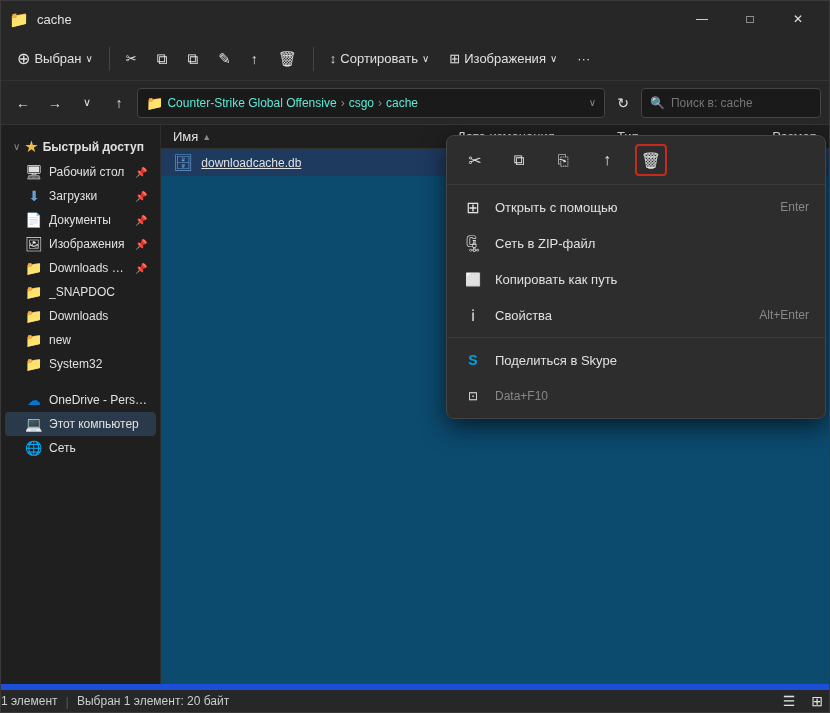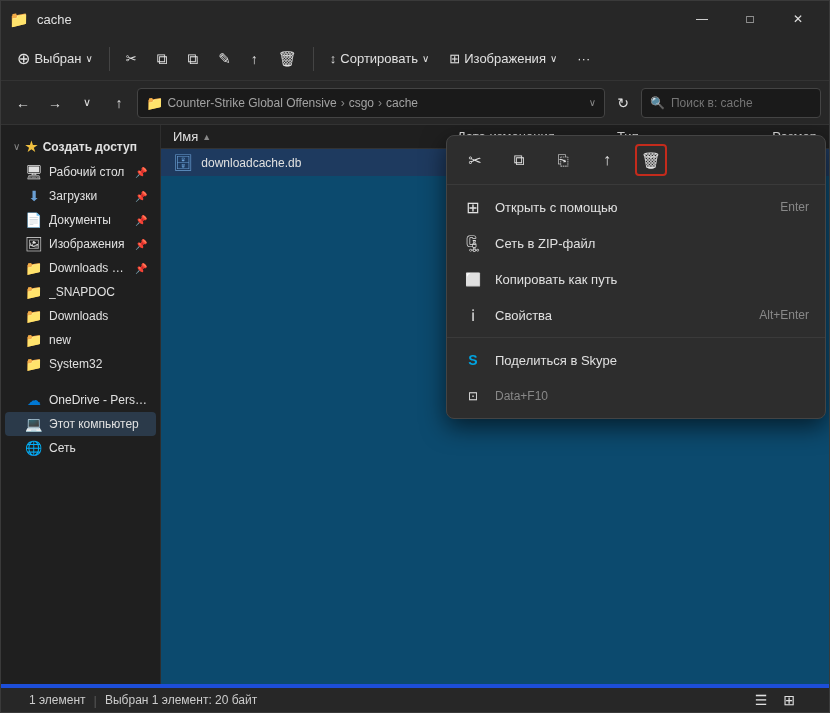--- a/index.html
+++ b/index.html
@@ -123,21 +123,21 @@
       align-items: center;
       padding: 0 8px;
       gap: 4px;
       cursor: pointer;
     }
     .path-folder-icon {
       color: #dcac4b;
       font-size: 14px;
     }
     .path-sep { color: #888; font-size: 12px; }
-    .path-item { color: #a3a3a3; font-size: 12px; text-align: right; }
+    .path-item { color: #5eead4; font-size: 12px; text-align: right; }
     .path-chevron { color: #888; font-size: 10px; }
     .refresh-btn {
       width: 28px;
       height: 28px;
       display: flex;
       align-items: center;
       justify-content: center;
       border-radius: 4px;
       cursor: pointer;
       font-size: 14px;
@@ -233,33 +233,33 @@
     .col-sort-icon { font-size: 9px; color: #888; }
     .file-row {
       display: flex;
       align-items: center;
       padding: 4px 12px;
       cursor: pointer;
       border-radius: 0;
     }
     .file-row.selected { background: #1e3a5f; }
     .file-icon { font-size: 16px; margin-right: 8px; }
-    .file-name { flex: 1; font-size: 12px; }
+    .file-name { flex: 1; font-size: 12px; text-decoration: underline; }
     .file-date { width: 160px; font-size: 12px; color: #ccc; }
     .file-type { width: 120px; font-size: 12px; color: #ccc; }
     .file-size { width: 80px; font-size: 12px; color: #ccc; text-align: right; }
 
     
     .statusbar {
       height: 28px;
       background: #272727;
-      border-top: 4px solid #1d4ed8;
-      display: flex;
-      align-items: center;
-      padding: 0 28px;
+      border-top: 6px solid #1d4ed8;
+      display: flex;
+      align-items: center;
+      padding: 0 0;
       flex-shrink: 0;
       gap: 8px;
     }
     .status-text { font-size: 12px; color: #ccc; }
     .status-sep { color: #555; }
     .statusbar-right {
       margin-left: auto;
       display: flex;
       gap: 4px;
       align-items: center;
@@ -407,21 +407,21 @@
     </div>
   </div>
 
   <div class="content-area">
 
     <div class="sidebar">
       <div class="sidebar-section">
         <div class="sidebar-header">
           <span class="chevron">∨</span>
           <span class="star-icon">★</span>
-          <span style="font-size:12px; font-weight:600;">Создать доступ</span>
+          <span style="font-size:12px; font-weight:600;">Быстрый доступ</span>
         </div>
         <div class="sidebar-item">
           <span class="sidebar-item-icon">🖥</span>
           <span class="sidebar-item-text">Рабочий стол</span>
           <span class="sidebar-item-pin">📌</span>
         </div>
         <div class="sidebar-item">
           <span class="sidebar-item-icon download-icon">⬇</span>
           <span class="sidebar-item-text">Загрузки</span>
           <span class="sidebar-item-pin">📌</span>

